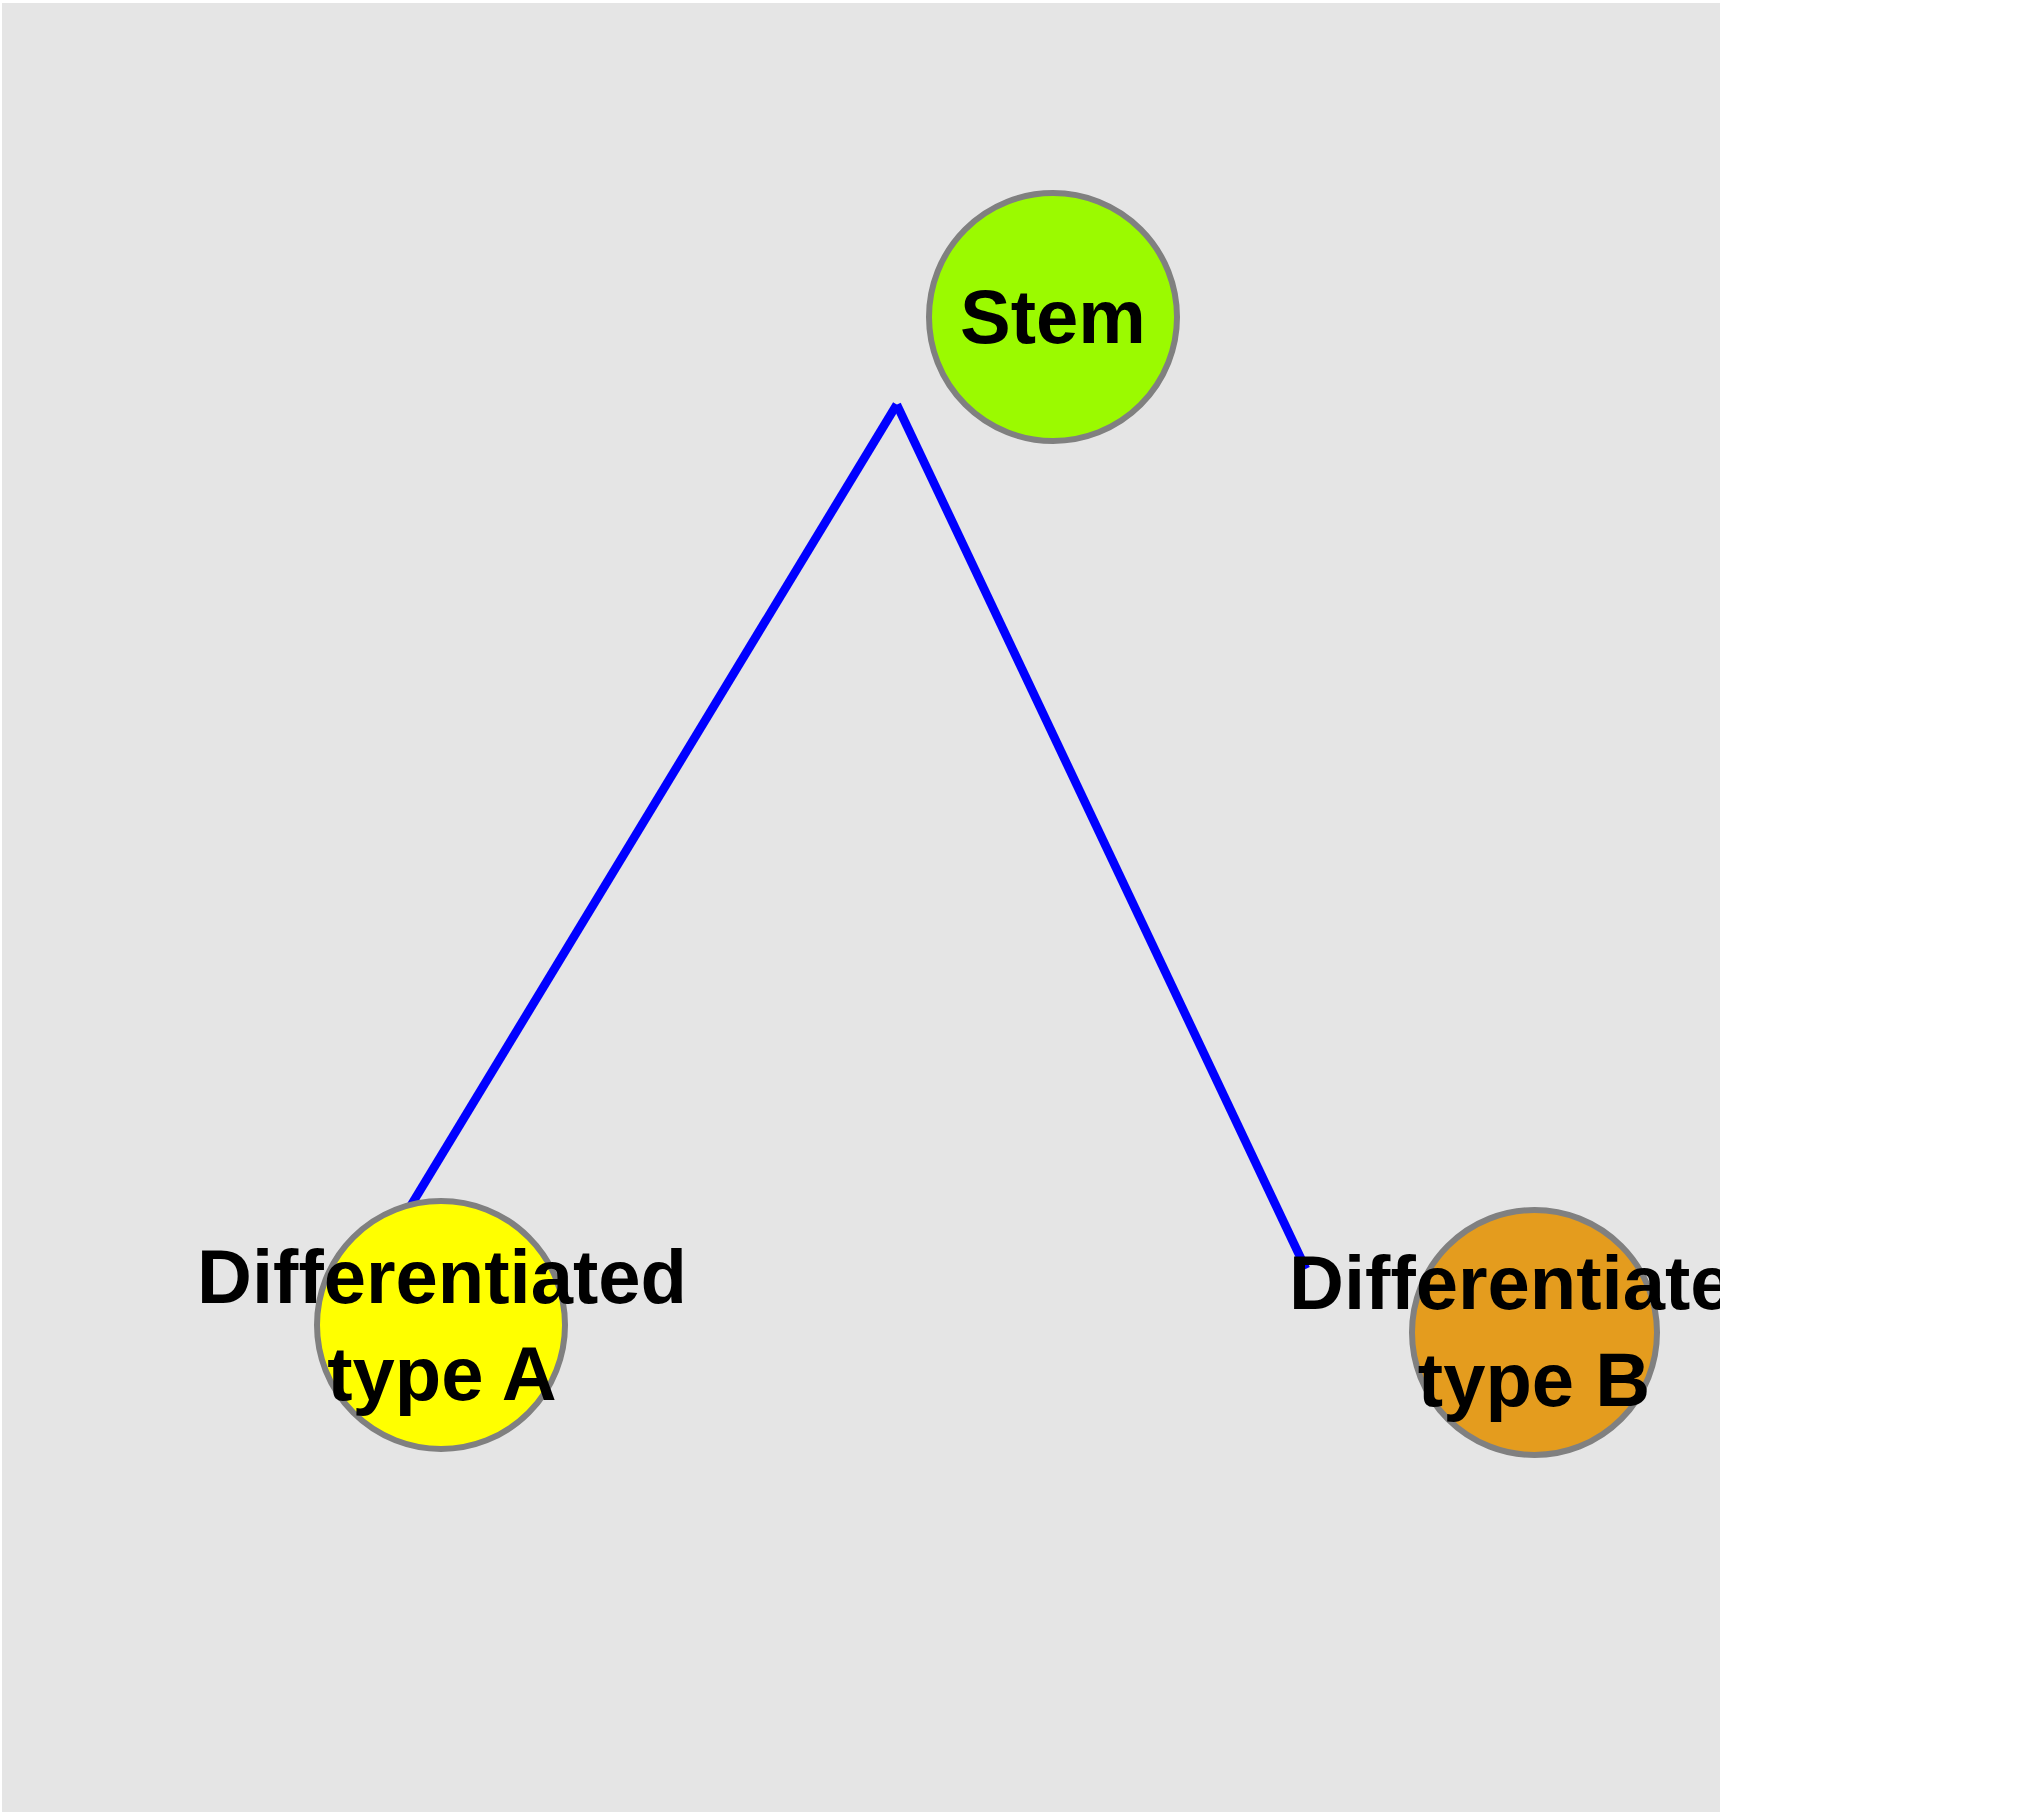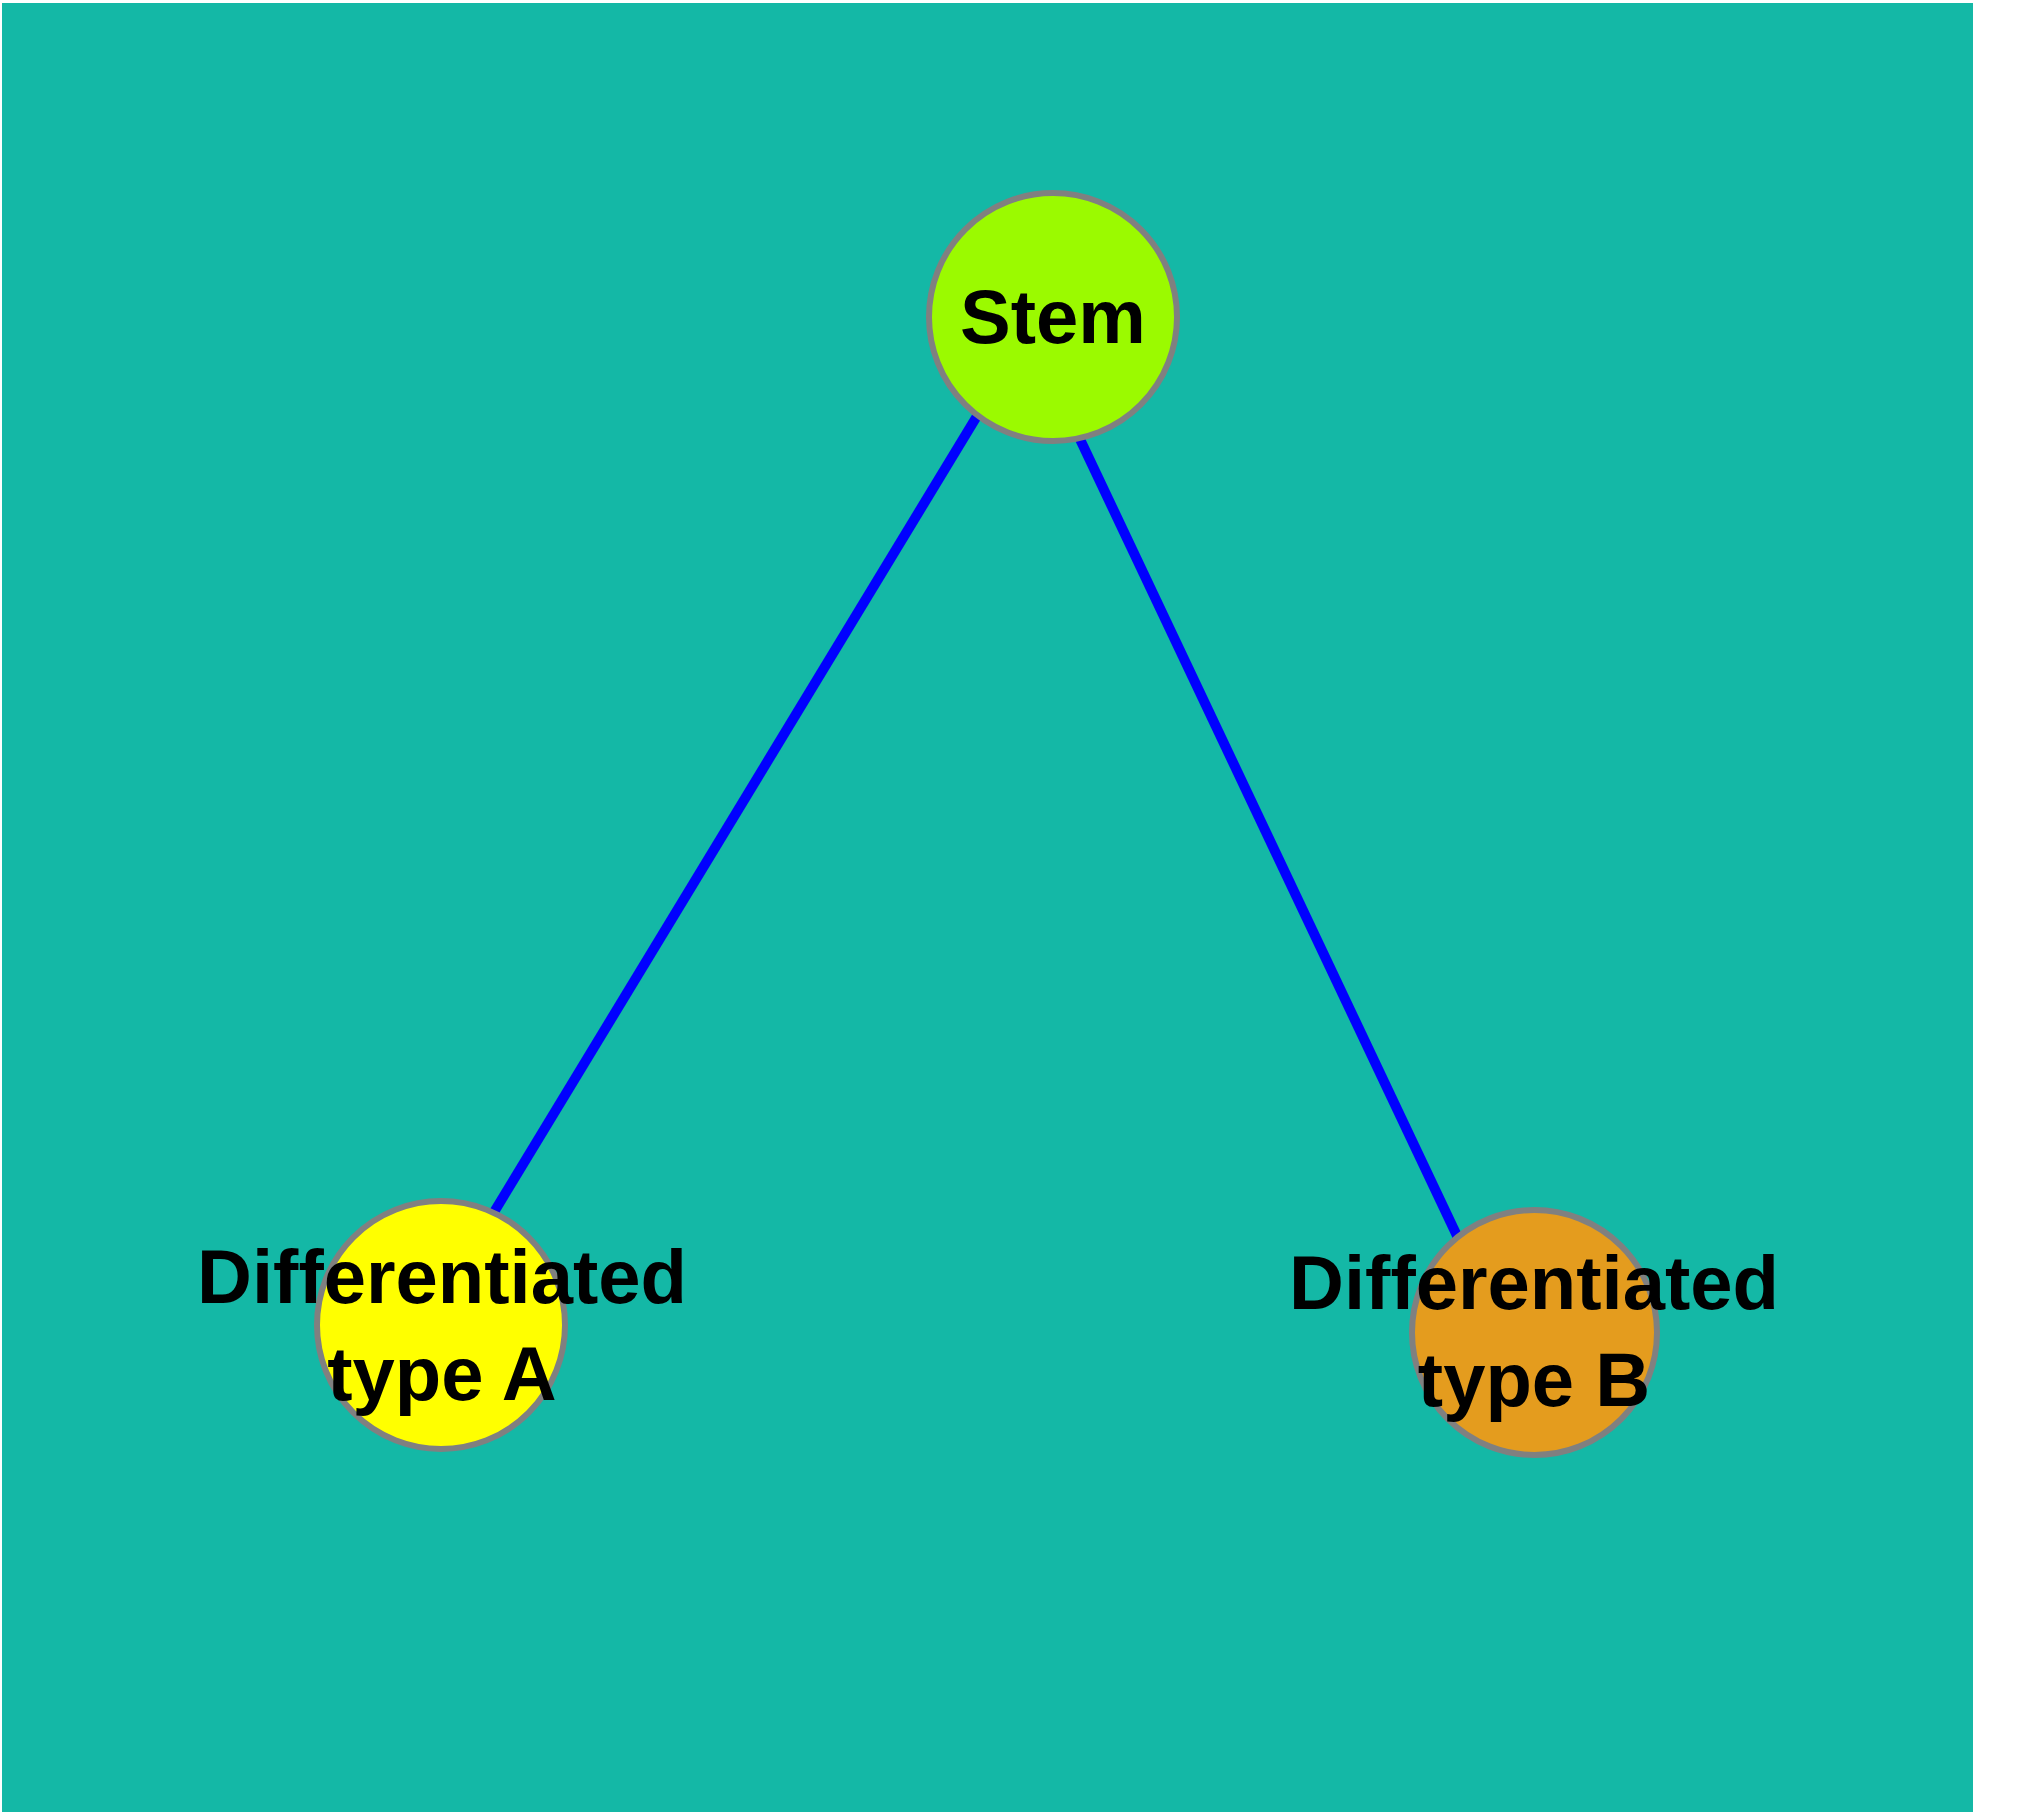--- a/index.html
+++ b/index.html
@@ -53,21 +53,21 @@
     top: 0;
     width: 1.7px;
     height: 100%;
     background: #ffffff;
     z-index: 4;
   }
 </style>
 </head>
 <body>
 
-<div class="canvas" style="width: 1973px; height: 1812px; background: #14b8a6;">
+<div class="canvas" style="width: 1720px; height: 1812px; background: #e5e5e5;">
   <svg class="edges-layer" xmlns="http://www.w3.org/2000/svg" viewBox="0 0 2384 2138">
       <line x1="1243" y1="374" x2="521" y2="1564" stroke="#0000FF" stroke-width="12"></line>
       <line x1="1243" y1="374" x2="1810" y2="1572" stroke="#0000FF" stroke-width="12"></line>
     </svg>
 
   <div class="edge-highlight-top"></div>
   <div class="edge-highlight-left"></div>
 <div class="node" style="left: 926px; top: 190px; width: 254px; height: 254px; background: rgb(155, 250, 0); border: 6px solid rgb(128, 128, 128);"></div>
     <div class="node-label" style="left: 1053px; top: 317px; font-size: 76px; color: rgb(0, 0, 0);">Stem</div>
     <div class="node" style="left: 314px; top: 1198px; width: 254px; height: 254px; background: rgb(255, 255, 0); border: 6px solid rgb(128, 128, 128);"></div>

